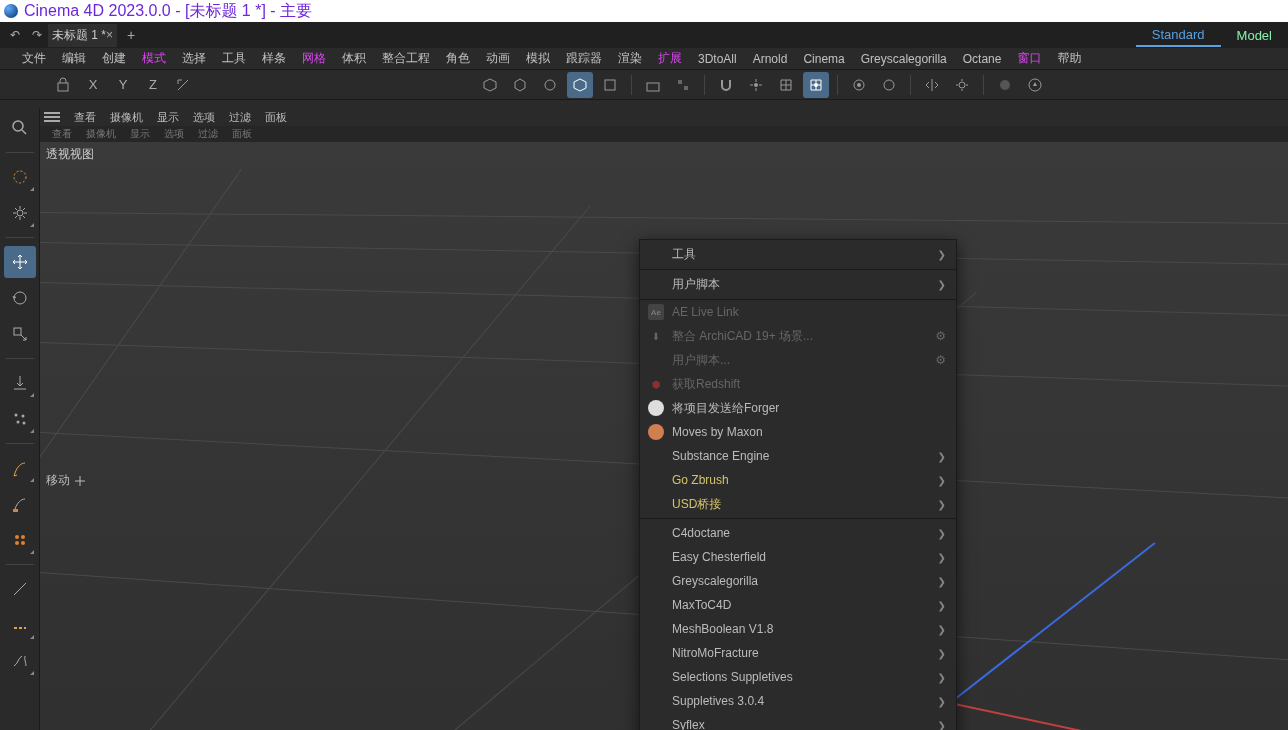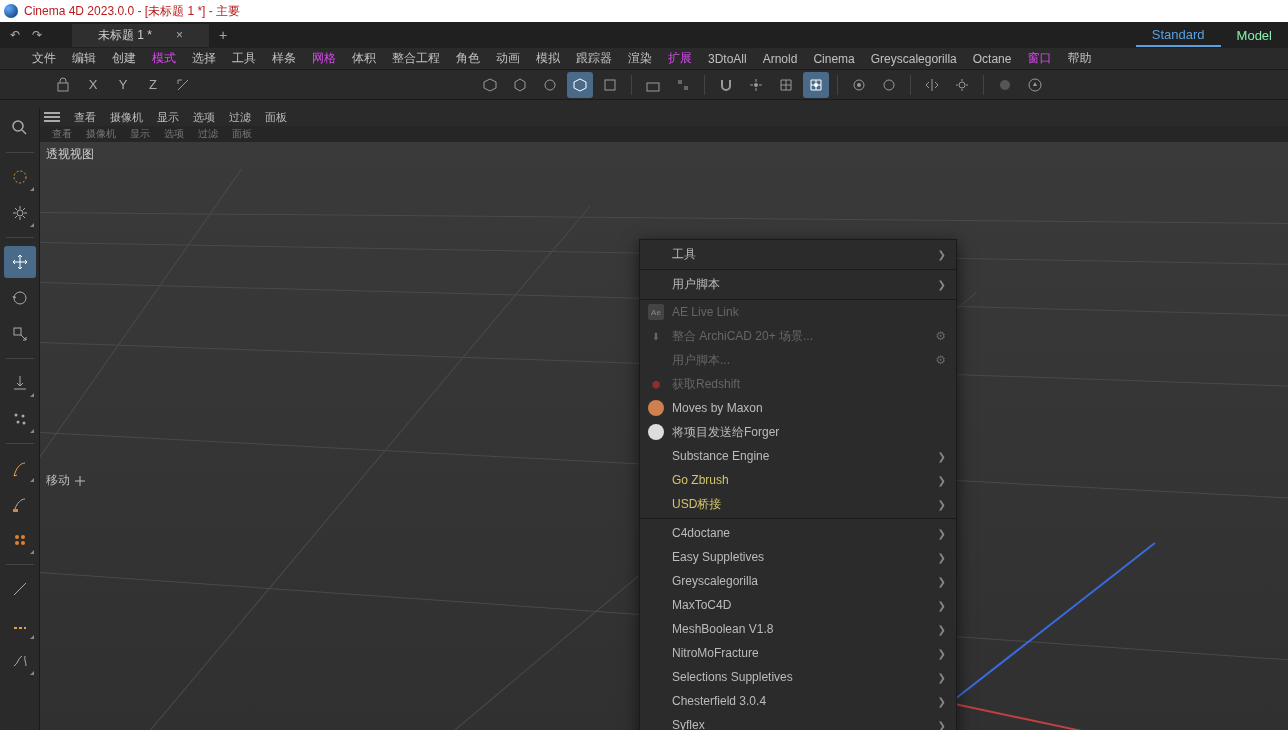--- a/index.html
+++ b/index.html
@@ -5,32 +5,32 @@
 * { margin: 0; padding: 0; box-sizing: border-box; font-family: "Segoe UI", "Microsoft YaHei", sans-serif; }
 body {
   width: 1288px; height: 730px;
   background: #2a2a2a;
   color: #b8b8b8;
   font-size: 12px;
   overflow: hidden;
 }
 .titlebar { height: 22px; background: #fff; display: flex; align-items: center; padding-left: 4px; gap: 6px; }
 .titlebar .logo { width: 14px; height: 14px; border-radius: 50%; background: radial-gradient(circle at 30% 30%, #6af, #036); }
-.titlebar .title { color: #b91c1c; font-size: 12px; }
+.titlebar .title { color: #6d28d9; font-size: 16px; }
 
 .tabrow { height: 26px; background: #202020; display: flex; align-items: center; padding-left: 4px; }
 .tabrow .hbtn { width: 22px; height: 22px; display: flex; align-items: center; justify-content: center; color: #aaa; }
-.tabrow .tab { background: #2f2f2f; padding: 3px 26px; margin-left: 24px; display: flex; align-items: center; gap: 24px; font-size: 12px; color: #ccc; }
+.tabrow .tab { background: #2f2f2f; padding: 3px 4px; margin-left: 0; display: flex; align-items: center; gap: 0; font-size: 12px; color: #ccc; }
 .tabrow .tab .x { color: #aaa; font-size: 12px; }
 .tabrow .plus { margin-left: 10px; color: #aaa; font-size: 14px; }
 .tabrow .spacer { flex: 1; }
 .tabrow .layout { padding: 3px 16px; color: #86efac; font-size: 13px; cursor: pointer; }
 .tabrow .layout.active { color: #5aa0e0; border-bottom: 2px solid #5aa0e0; }
 
-.menubar { height: 22px; background: #2a2a2a; display: flex; align-items: center; padding-left: 24px; gap: 0; border-bottom: 1px solid #1a1a1a; }
+.menubar { height: 22px; background: #2a2a2a; display: flex; align-items: center; padding-left: 14px; gap: 0; border-bottom: 1px solid #1a1a1a; }
 .menubar .mi { padding: 2px 8px; font-size: 12px; color: #c0c0c0; cursor: pointer; }
 .menubar .mi.hl { color: #d946ef; }
 
 .toolbar { height: 30px; background: #2a2a2a; display: flex; align-items: center; border-bottom: 1px solid #1a1a1a; }
 .toolbar .left-seg { display: flex; align-items: center; padding-left: 50px; gap: 4px; }
 .toolbar .spacer { flex: 1; }
 .toolbar .right-seg { display: flex; align-items: center; gap: 4px; padding-right: 240px; }
 .tb-btn { width: 26px; height: 26px; display: flex; align-items: center; justify-content: center; border-radius: 3px; color: #aaa; font-size: 13px; }
 .tb-btn.active { background: #4a6a8a; color: #fff; }
 .tb-btn svg { width: 16px; height: 16px; }
@@ -392,58 +392,58 @@
     <div class="row top">
         <span>用户脚本</span>
         <span class="chev">❯</span>
       </div>
     <div class="row dim">
         <span class="ic" style="background:#444;color:#888;font-size:8px;border-radius:2px">Ae</span>
         <span>AE Live Link</span>
       </div>
     <div class="row dim">
         <span class="ic">⬇</span>
-        <span>整合 ArchiCAD 20+ 场景...</span>
+        <span>整合 ArchiCAD 19+ 场景...</span>
         <span class="gear">⚙</span>
       </div>
     <div class="row dim">
         <span>用户脚本...</span>
         <span class="gear">⚙</span>
       </div>
     <div class="row dim">
         <span class="ic" style="color:#8a3030">⬢</span>
         <span>获取Redshift</span>
       </div>
     <div class="row">
+        <span class="ic" style="background:#ddd;border-radius:50%"></span>
+        <span>将项目发送给Forger</span>
+      </div>
+    <div class="row">
         <span class="ic" style="background:#d08050;border-radius:50%"></span>
         <span>Moves by Maxon</span>
       </div>
     <div class="row">
-        <span class="ic" style="background:#ddd;border-radius:50%"></span>
-        <span>将项目发送给Forger</span>
-      </div>
-    <div class="row">
         <span>Substance Engine</span>
         <span class="chev">❯</span>
       </div>
     <div class="row hl">
         <span>Go Zbrush</span>
         <span class="chev">❯</span>
       </div>
     <div class="row hl">
         <span>USD桥接</span>
         <span class="chev">❯</span>
       </div>
     <div class="sep"></div>
     <div class="row">
         <span>C4doctane</span>
         <span class="chev">❯</span>
       </div>
     <div class="row">
-        <span>Easy Suppletives</span>
+        <span>Easy Chesterfield</span>
         <span class="chev">❯</span>
       </div>
     <div class="row">
         <span>Greyscalegorilla</span>
         <span class="chev">❯</span>
       </div>
     <div class="row">
         <span>MaxToC4D</span>
         <span class="chev">❯</span>
       </div>
@@ -453,21 +453,21 @@
       </div>
     <div class="row">
         <span>NitroMoFracture</span>
         <span class="chev">❯</span>
       </div>
     <div class="row">
         <span>Selections Suppletives</span>
         <span class="chev">❯</span>
       </div>
     <div class="row">
-        <span>Chesterfield 3.0.4</span>
+        <span>Suppletives 3.0.4</span>
         <span class="chev">❯</span>
       </div>
     <div class="row">
         <span>Syflex</span>
         <span class="chev">❯</span>
       </div>
     <div class="row"></div>
 
   </div>
 

